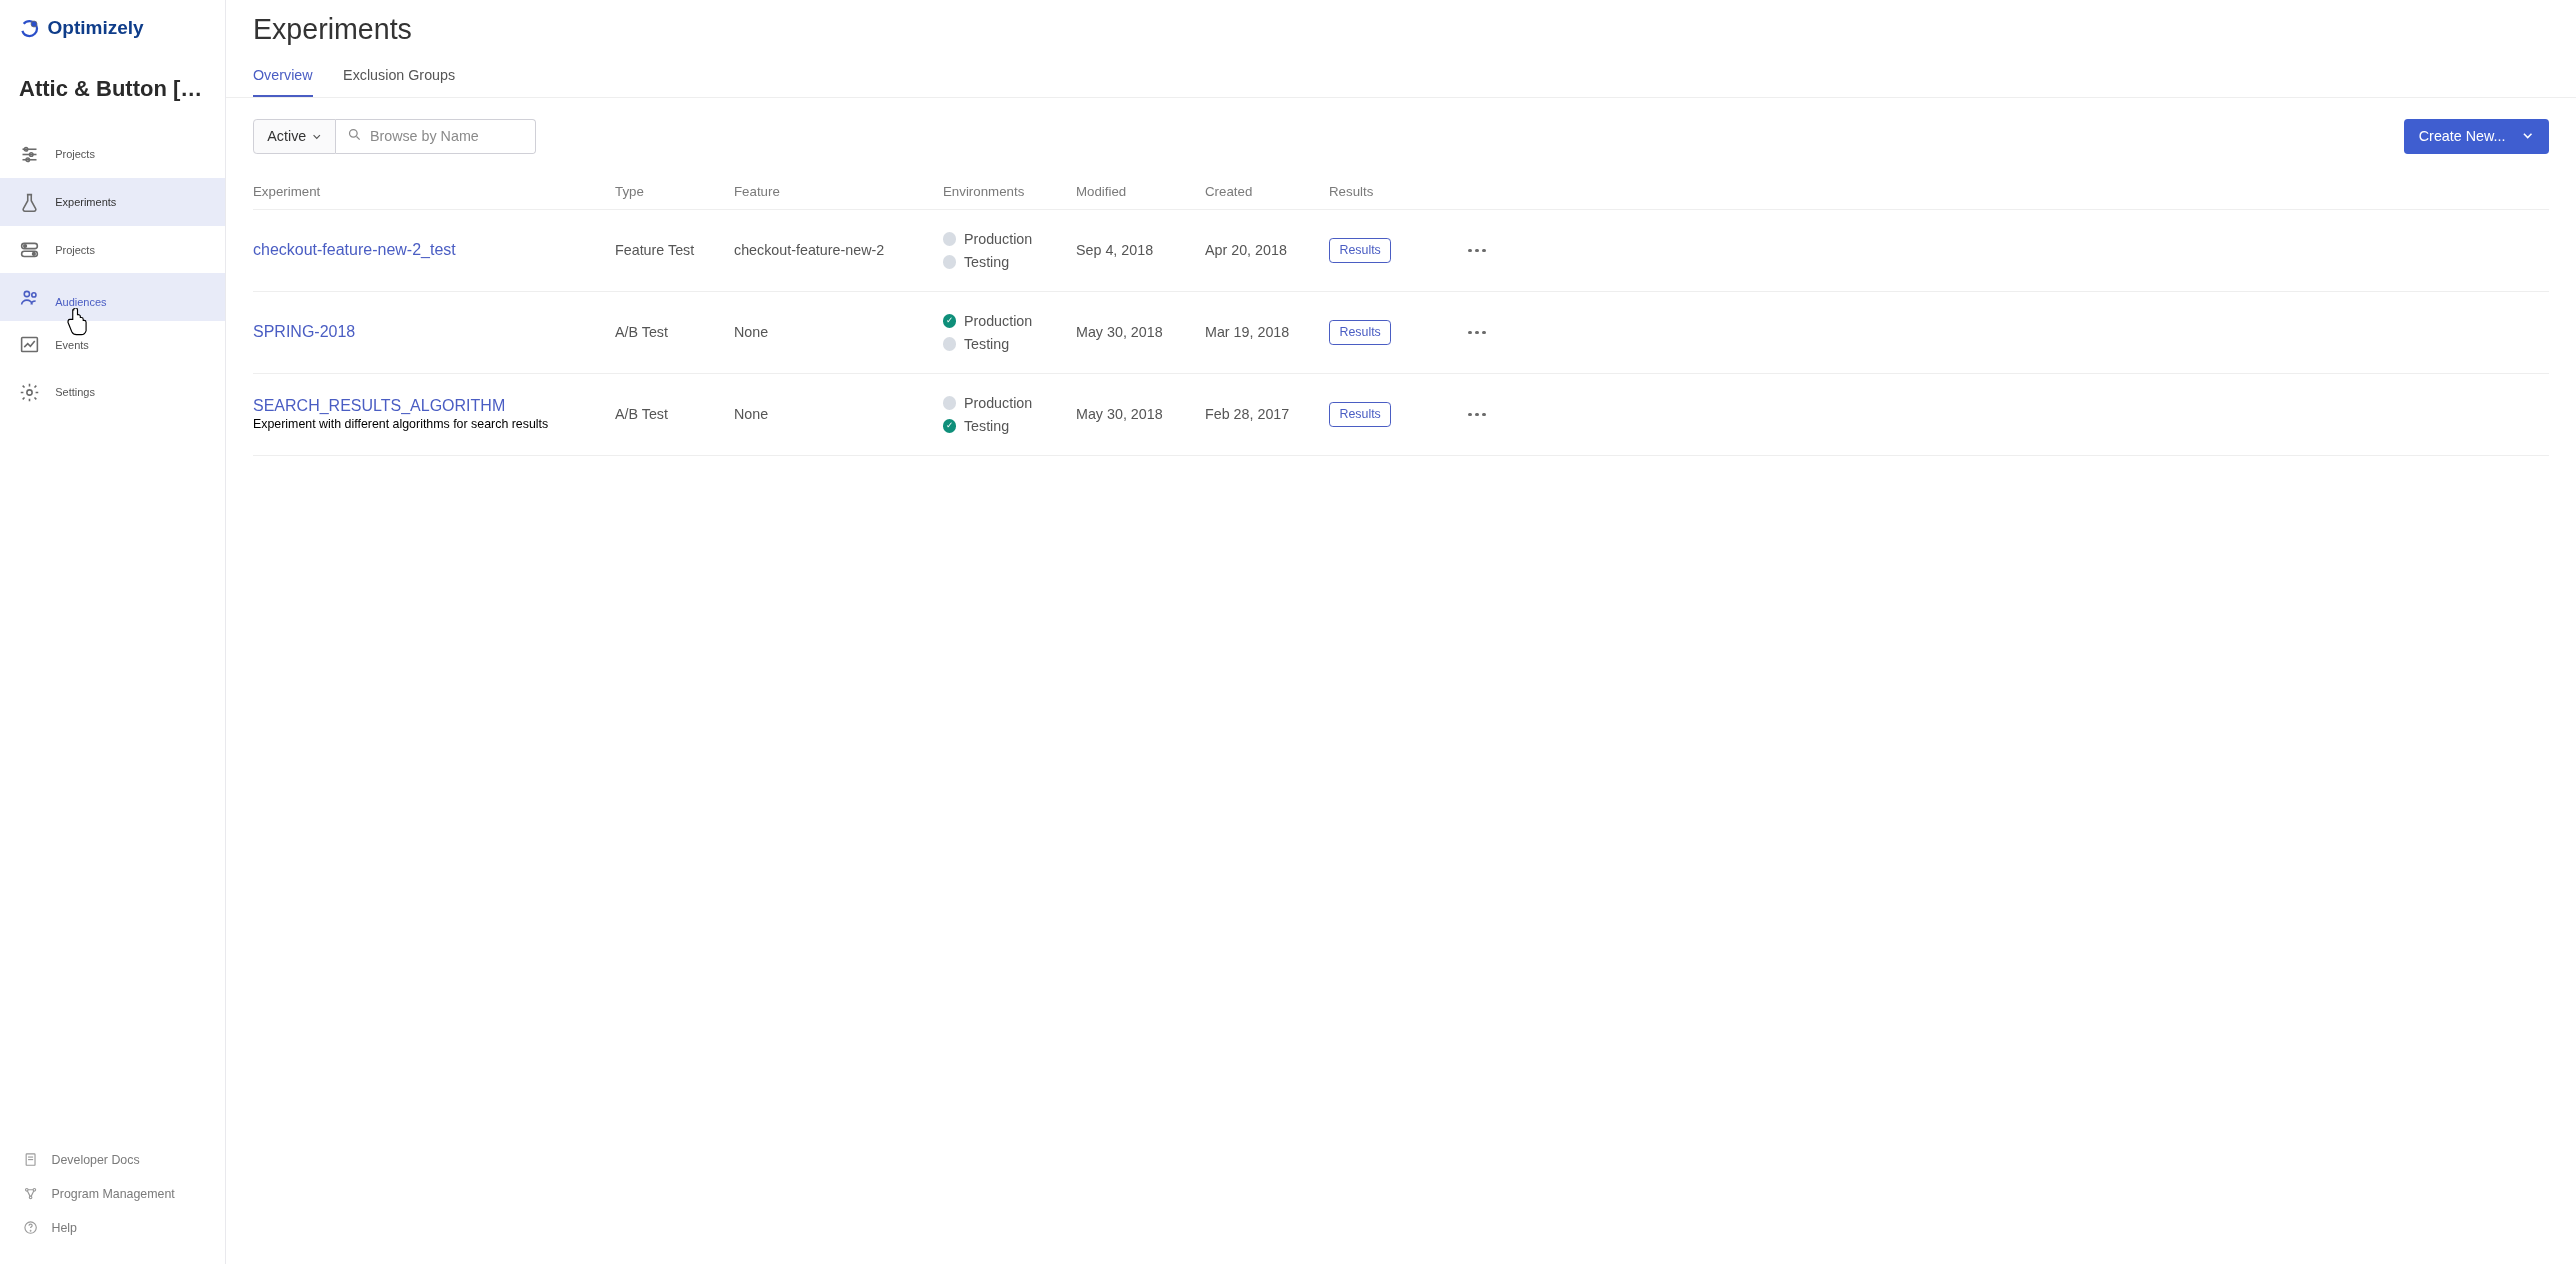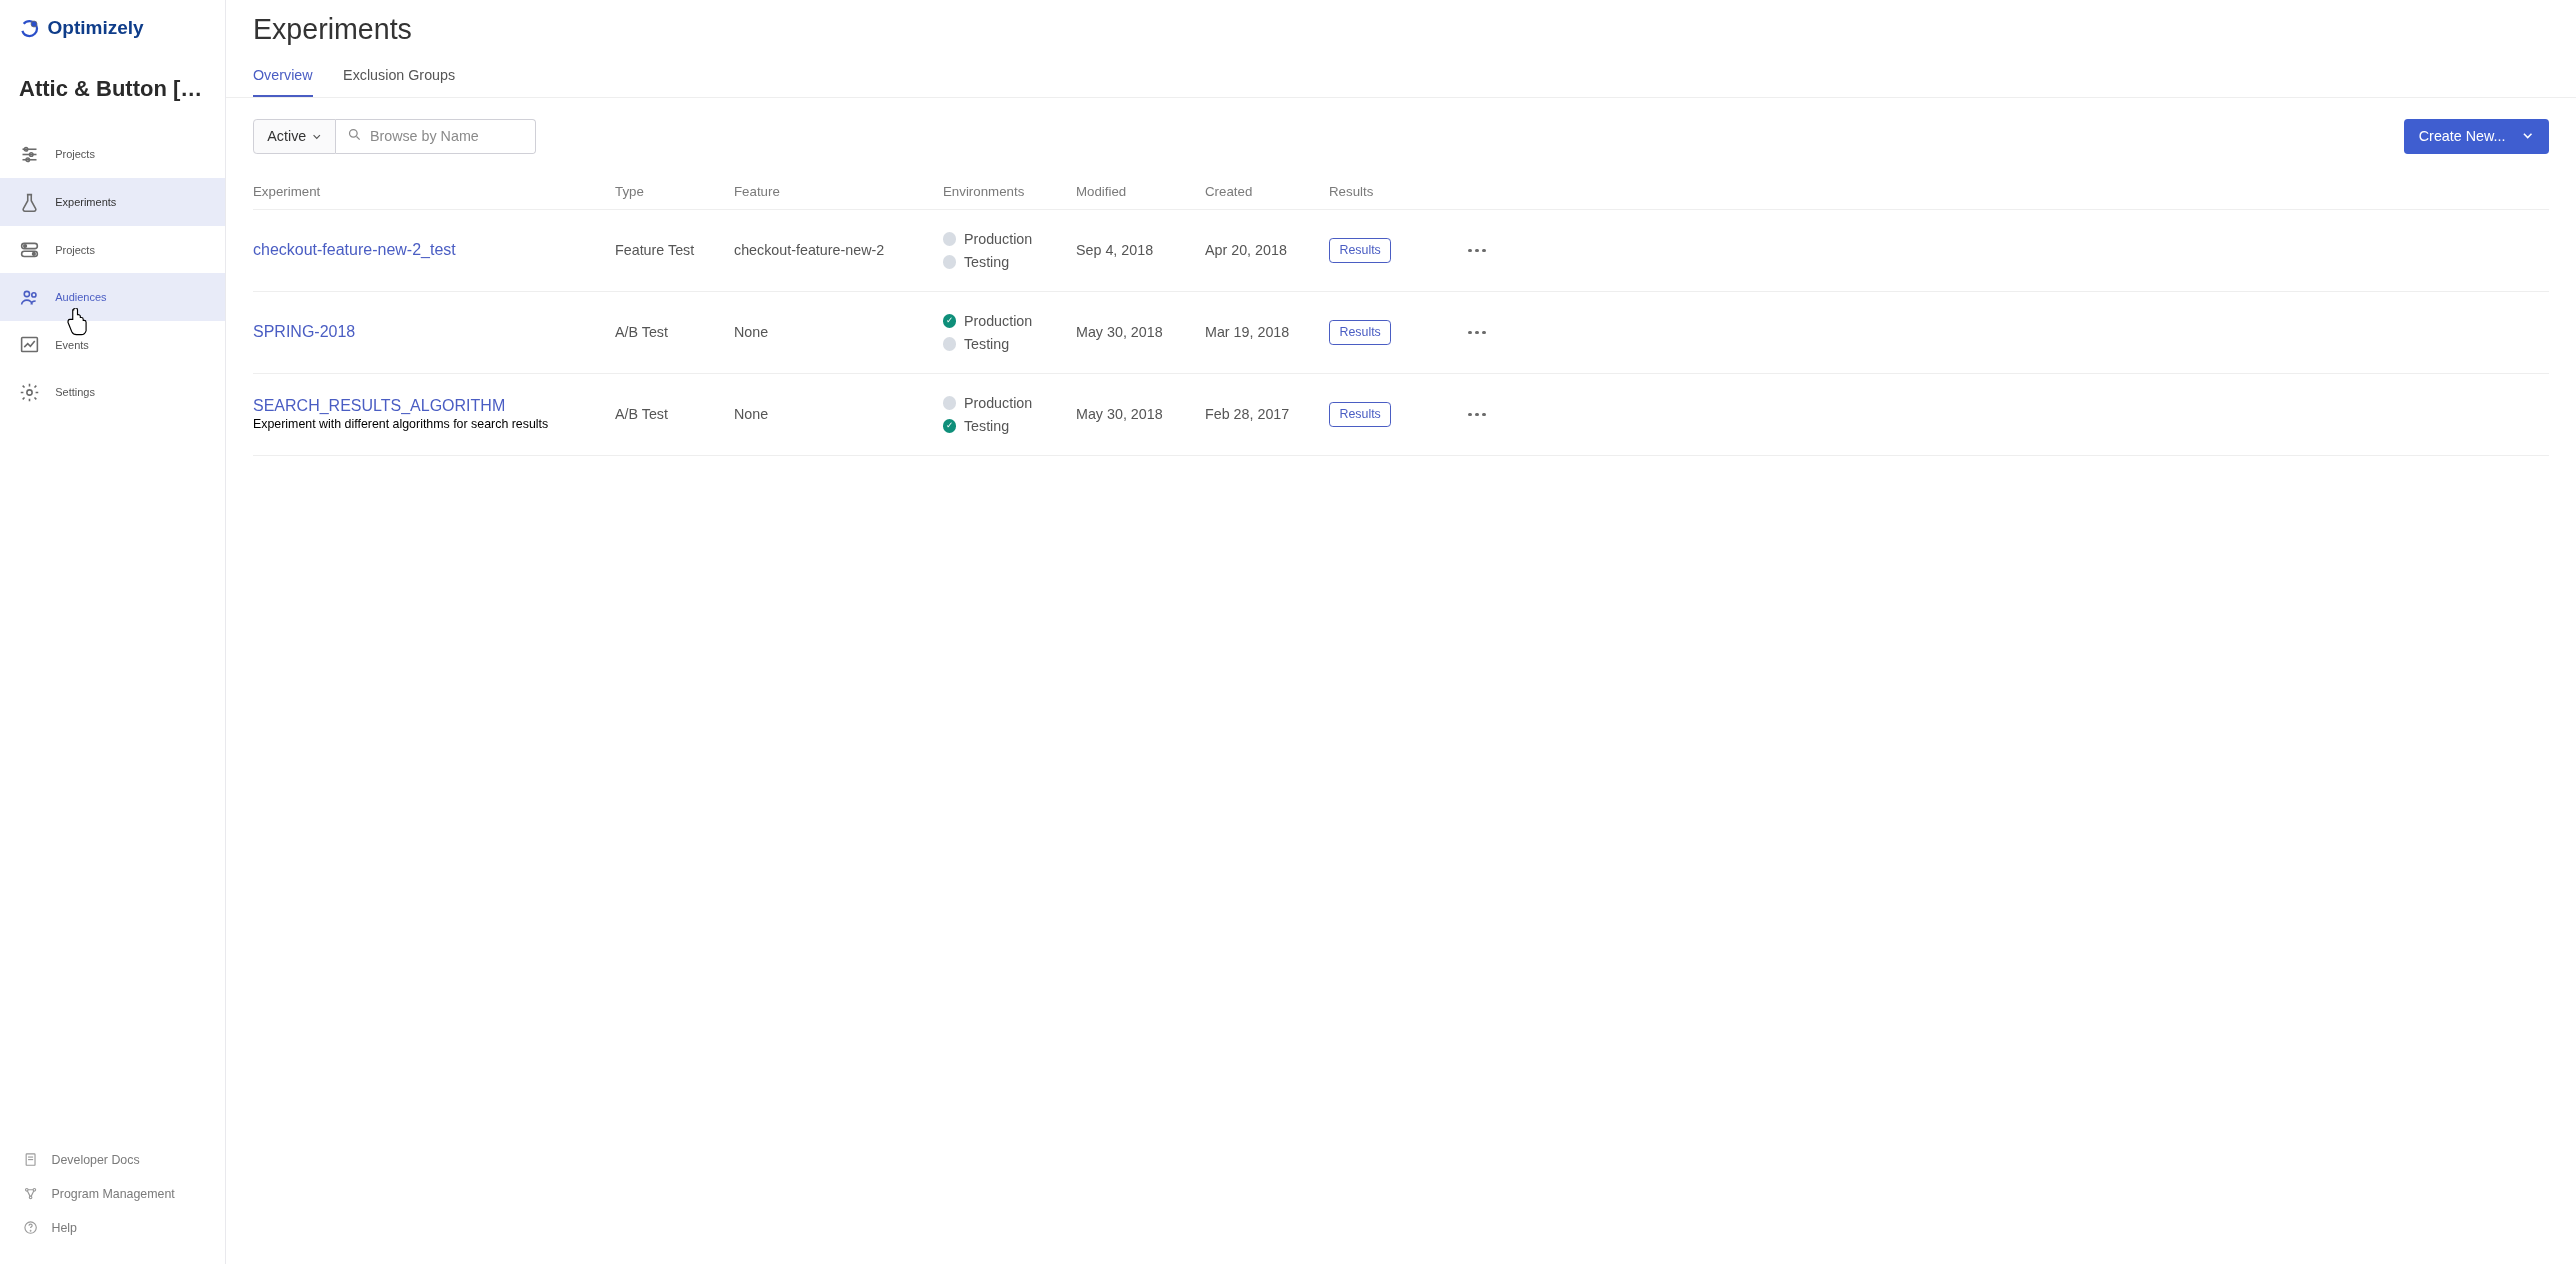--- a/index.html
+++ b/index.html
@@ -50,20 +50,21 @@
     cursor: pointer;
     font-size: 11px;
   }
   .nav-item.active {
     background: #e8ebf8;
     color: #333;
   }
   .nav-item.hover {
     background: #e8ebf8;
     color: #4a5dc3;
+    align-items: flex-end;
   }
   .nav-item.hover .nav-icon svg { stroke: #4a5dc3; }
   .nav-icon { width: 21px; height: 21px; display:flex; align-items:center; justify-content:center; }
   .nav-icon svg { stroke: #6b6b6b; }
   
   .sidebar-footer {
     padding: 7.6px 0 19px 0;
   }
   .footer-item {
     display: flex;

